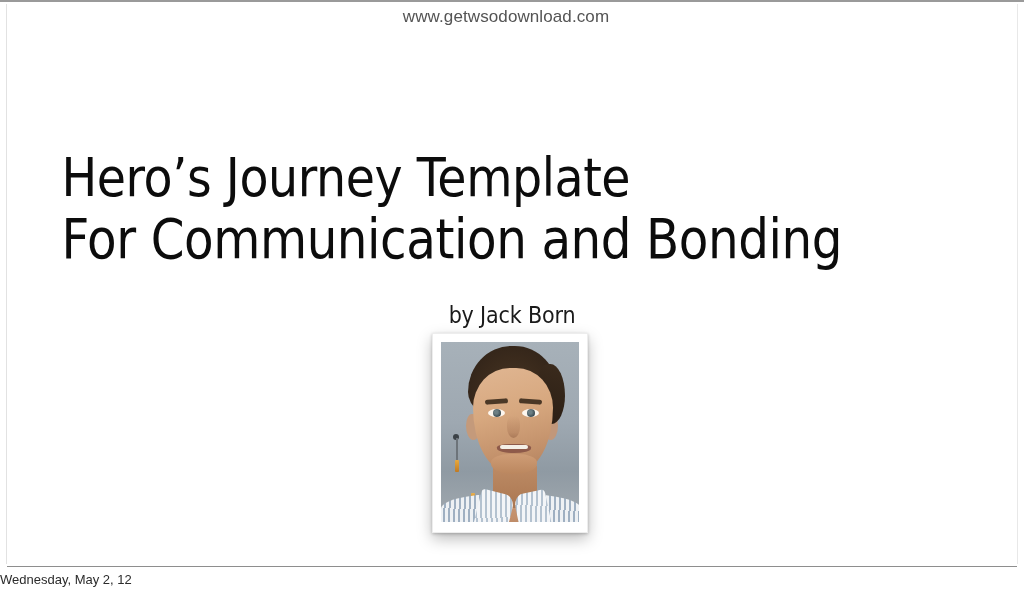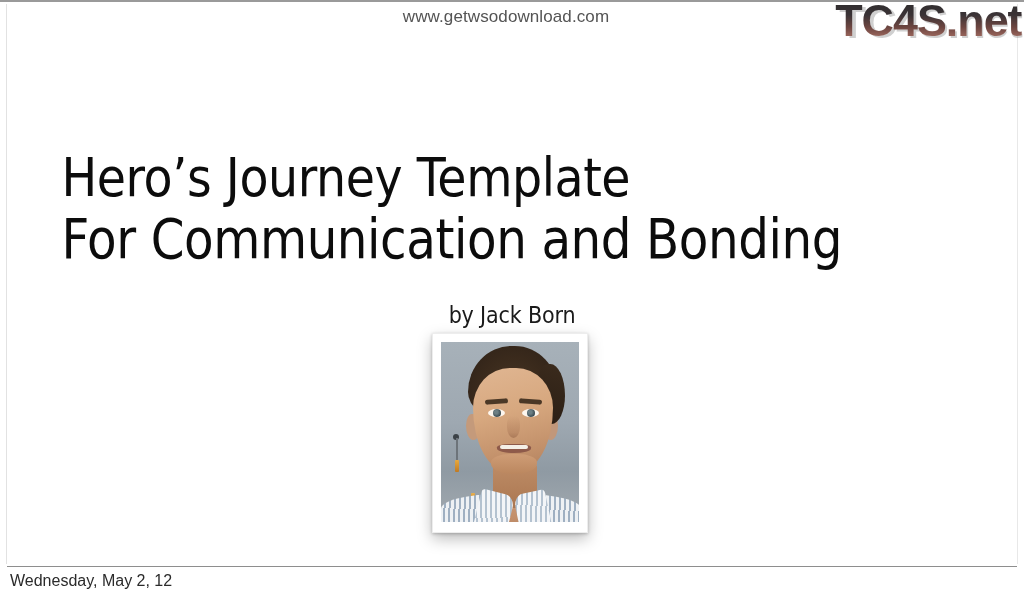--- a/index.html
+++ b/index.html
@@ -325,23 +325,23 @@
 
   
   .footer-rule {
     position: absolute;
     left: 7px; top: 566px;
     width: 1010px; height: 1px;
     background: #8e8e8e;
   }
   .footer-date {
     position: absolute;
-    left: 10px; top: 572px;
+    left: 0; top: 572px;
     font-family: "Liberation Sans", sans-serif;
-    font-size: 16px;
+    font-size: 13px;
     color: #2b2b2b;
   }
   
   .tx-logo {
     position: absolute;
     right: 6px; top: 565px;
     font-family: "DejaVu Serif", serif;
     font-weight: bold;
     font-size: 19px;
     line-height: 22px;
@@ -356,24 +356,20 @@
 <body>
 
 <div class="slide">
 
   <div class="edge-top"></div>
   <div class="edge-left"></div>
   <div class="edge-right"></div>
 
   <div class="top-watermark">www.getwsodownload.com</div>
 
-  <div class="tc4s-wrap">
-    <div class="tc4s-shadow">TC4S.net</div>
-    <div class="tc4s-logo">TC4S.net</div>
-  </div>
 
   <div class="title-block">
     <div class="title-line title-line-1">Hero’s Journey Template</div>
     <div class="title-line title-line-2">For Communication and Bonding</div>
   </div>
 
   <div class="byline">by Jack Born</div>
 
 
   <div class="photo-frame">

